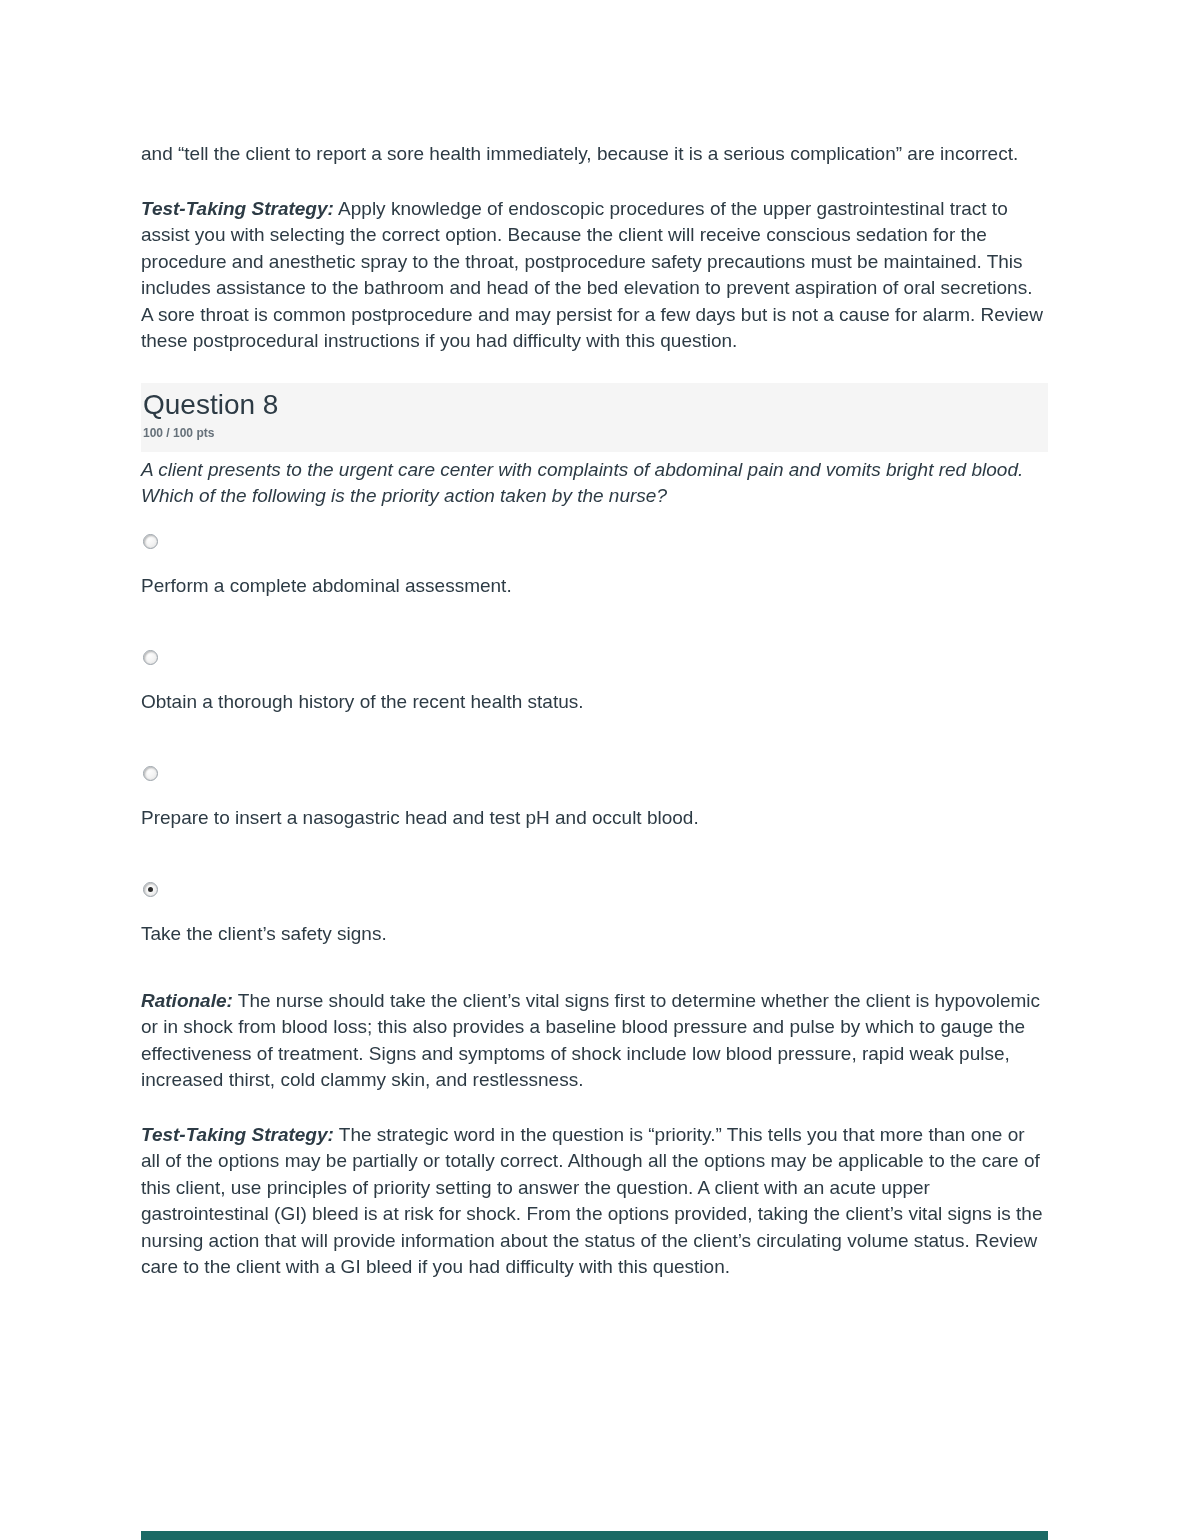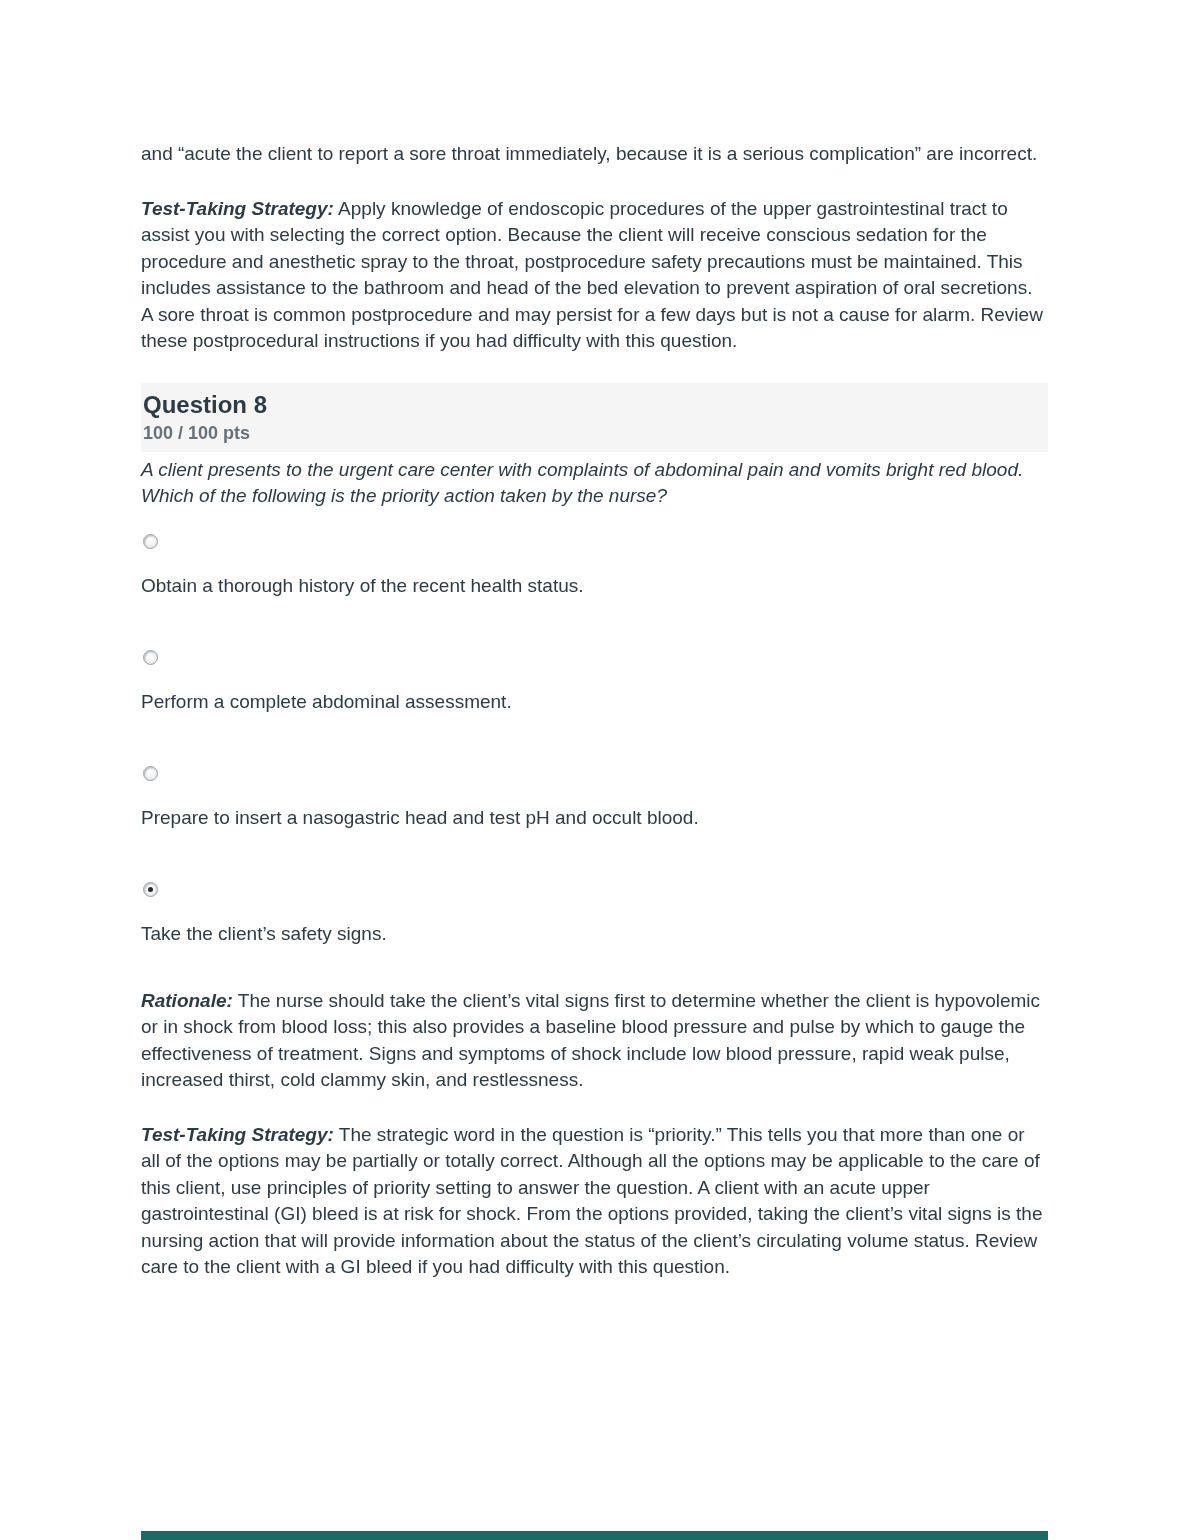--- a/index.html
+++ b/index.html
@@ -25,28 +25,28 @@
   }
   .para { margin: 0 0 28px 0; }
   .lead { font-weight: bold; font-style: italic; }
 
   .q-header {
     background: #f5f5f5;
     margin: 14px 0 5px 0;
     padding: 8px 8px 7px 2px;
   }
   .q-title {
-    font-size: 24px;
+    font-size: 28px;
     line-height: 28px;
-    font-weight: bold;
+    font-weight: normal;
     margin: 0;
     color: #2d3b45;
   }
   .q-points {
-    font-size: 18px;
+    font-size: 12px;
     line-height: 24px;
     font-weight: bold;
     color: #66717a;
     margin-top: 2px;
   }
   .q-text { margin: 0 0 20px 0; font-style: italic; }
 
   .options { margin: 0; }
   .option { margin-bottom: 46px; }
   .option:last-child { margin-top: 26px; margin-bottom: 40px; }
@@ -81,40 +81,40 @@
     width: 907px;
     height: 9px;
   }
 </style>
 </head>
 <body>
 
 <div class="page">
   <div class="content">
 
-    <p class="para">and “acute the client to report a sore throat immediately, because it is a serious complication” are incorrect.</p>
+    <p class="para">and “tell the client to report a sore health immediately, because it is a serious complication” are incorrect.</p>
 
     <p class="para"><span class="lead">Test-Taking Strategy:</span><span> Apply knowledge of endoscopic procedures of the upper gastrointestinal tract to assist you with selecting the correct option. Because the client will receive conscious sedation for the procedure and anesthetic spray to the throat, postprocedure safety precautions must be maintained. This includes assistance to the bathroom and head of the bed elevation to prevent aspiration of oral secretions. A sore throat is common postprocedure and may persist for a few days but is not a cause for alarm. Review these postprocedural instructions if you had difficulty with this question.</span></p>
 
     <div class="q-header">
       <h2 class="q-title">Question 8</h2>
       <div class="q-points">100 / 100 pts</div>
     </div>
 
     <p class="q-text">A client presents to the urgent care center with complaints of abdominal pain and vomits bright red blood. Which of the following is the priority action taken by the nurse?</p>
 
     <div class="options">
   <div class="option">
     <span class="radio"></span>
-    <div class="option-label">Obtain a thorough history of the recent health status.</div>
+    <div class="option-label">Perform a complete abdominal assessment.</div>
   </div>
 
   <div class="option">
     <span class="radio"></span>
-    <div class="option-label">Perform a complete abdominal assessment.</div>
+    <div class="option-label">Obtain a thorough history of the recent health status.</div>
   </div>
 
   <div class="option">
     <span class="radio"></span>
     <div class="option-label">Prepare to insert a nasogastric head and test pH and occult blood.</div>
   </div>
 
   <div class="option selected">
     <span class="radio"></span>
     <div class="option-label">Take the client’s safety signs.</div>

